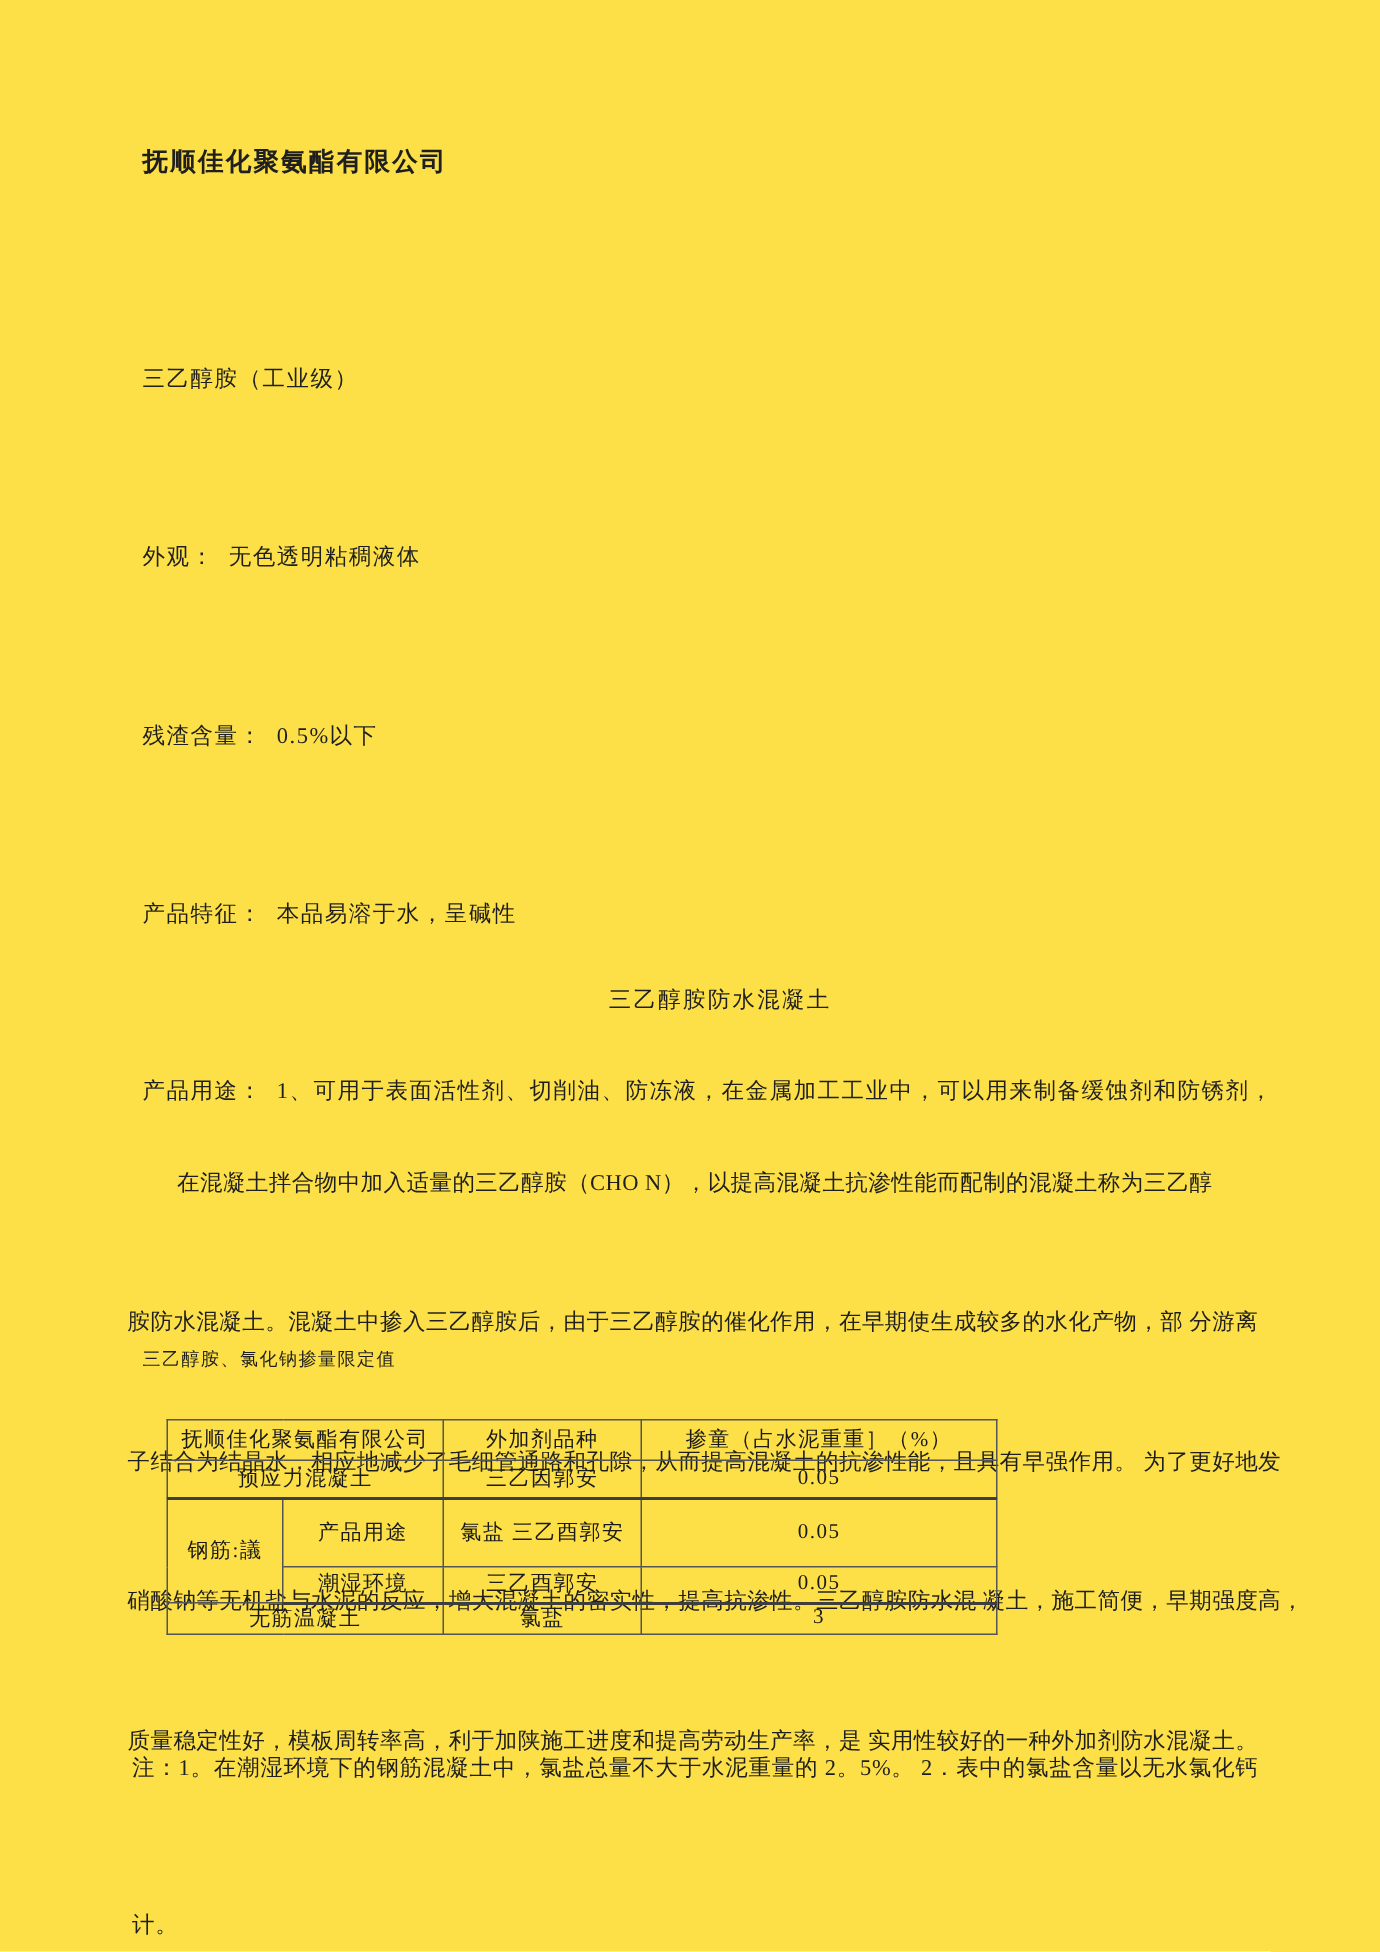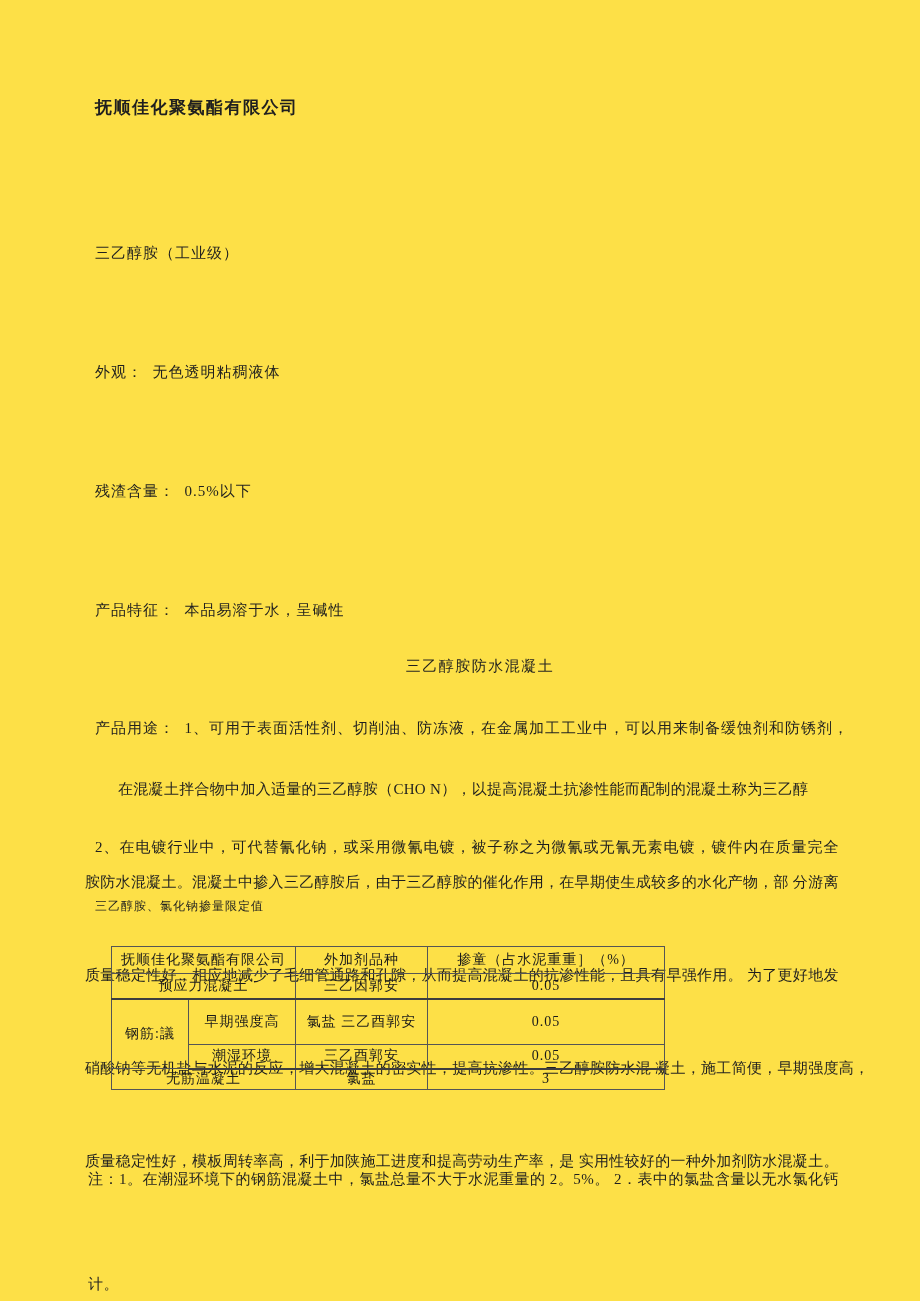--- a/index.html
+++ b/index.html
@@ -107,32 +107,31 @@
 <div class="page">
 
   <h1 class="doc-title">抚顺佳化聚氨酯有限公司</h1>
 
   <div class="spec-lines">
     <div>三乙醇胺（工业级）</div>
     <div>外观：  无色透明粘稠液体</div>
     <div>残渣含量：  0.5%以下</div>
     <div>产品特征：  本品易溶于水，呈碱性</div>
     <div>产品用途：  1、可用于表面活性剂、切削油、防冻液，在金属加工工业中，可以用来制备缓蚀剂和防锈剂，</div>
-    <div>2、在电镀行业中，可代替氰化钠，或采用微氰电镀，被子称之为微氰或无氰无素电镀，镀件内在质量完全</div>
     
     
     
   </div>
 
   <div class="center-heading">三乙醇胺防水混凝土</div>
 
   <div class="para">
     <div class="indent">在混凝土拌合物中加入适量的三乙醇胺（CHO N），以提高混凝土抗渗性能而配制的混凝土称为三乙醇</div>
     <div>胺防水混凝土。混凝土中掺入三乙醇胺后，由于三乙醇胺的催化作用，在早期使生成较多的水化产物，部 分游离</div>
-    <div>质量稳定性好，相应地减少了毛细管通路和孔隙，从而提高混凝土的抗渗性能，且具有早强作用。 为了更好地发</div>
+    <div>子结合为结晶水，相应地减少了毛细管通路和孔隙，从而提高混凝土的抗渗性能，且具有早强作用。 为了更好地发</div>
     <div>硝酸钠等无机盐与水泥的反应，增大混凝土的密实性，提高抗渗性。三乙醇胺防水混 凝土，施工简便，早期强度高，</div>
     <div>质量稳定性好，模板周转率高，利于加陕施工进度和提高劳动生产率，是 实用性较好的一种外加剂防水混凝土。</div>
   </div>
 
   <div class="table-title">三乙醇胺、氯化钠掺量限定值</div>
 
   <table class="limits-table">
     <colgroup>
       <col style="width:77px">
       <col style="width:107px">
@@ -145,21 +144,21 @@
         <td>外加剂品种</td>
         <td>掺童（占水泥重重］（%）</td>
       </tr>
       <tr class="r1">
         <td colspan="2">预应力混凝土</td>
         <td>三乙因郭安</td>
         <td>0.05</td>
       </tr>
       <tr class="r2">
         <td rowspan="2">钢筋:議</td>
-        <td class="vtop">早期强度高</td>
+        <td class="vtop">产品用途</td>
         <td class="vbot">氯盐 三乙酉郭安</td>
         <td class="vbot">0.05</td>
       </tr>
       <tr class="r3">
         <td>潮湿环境</td>
         <td>三乙酉郭安</td>
         <td>0.05</td>
       </tr>
       <tr class="r4">
         <td colspan="2">无筋温凝土</td>

